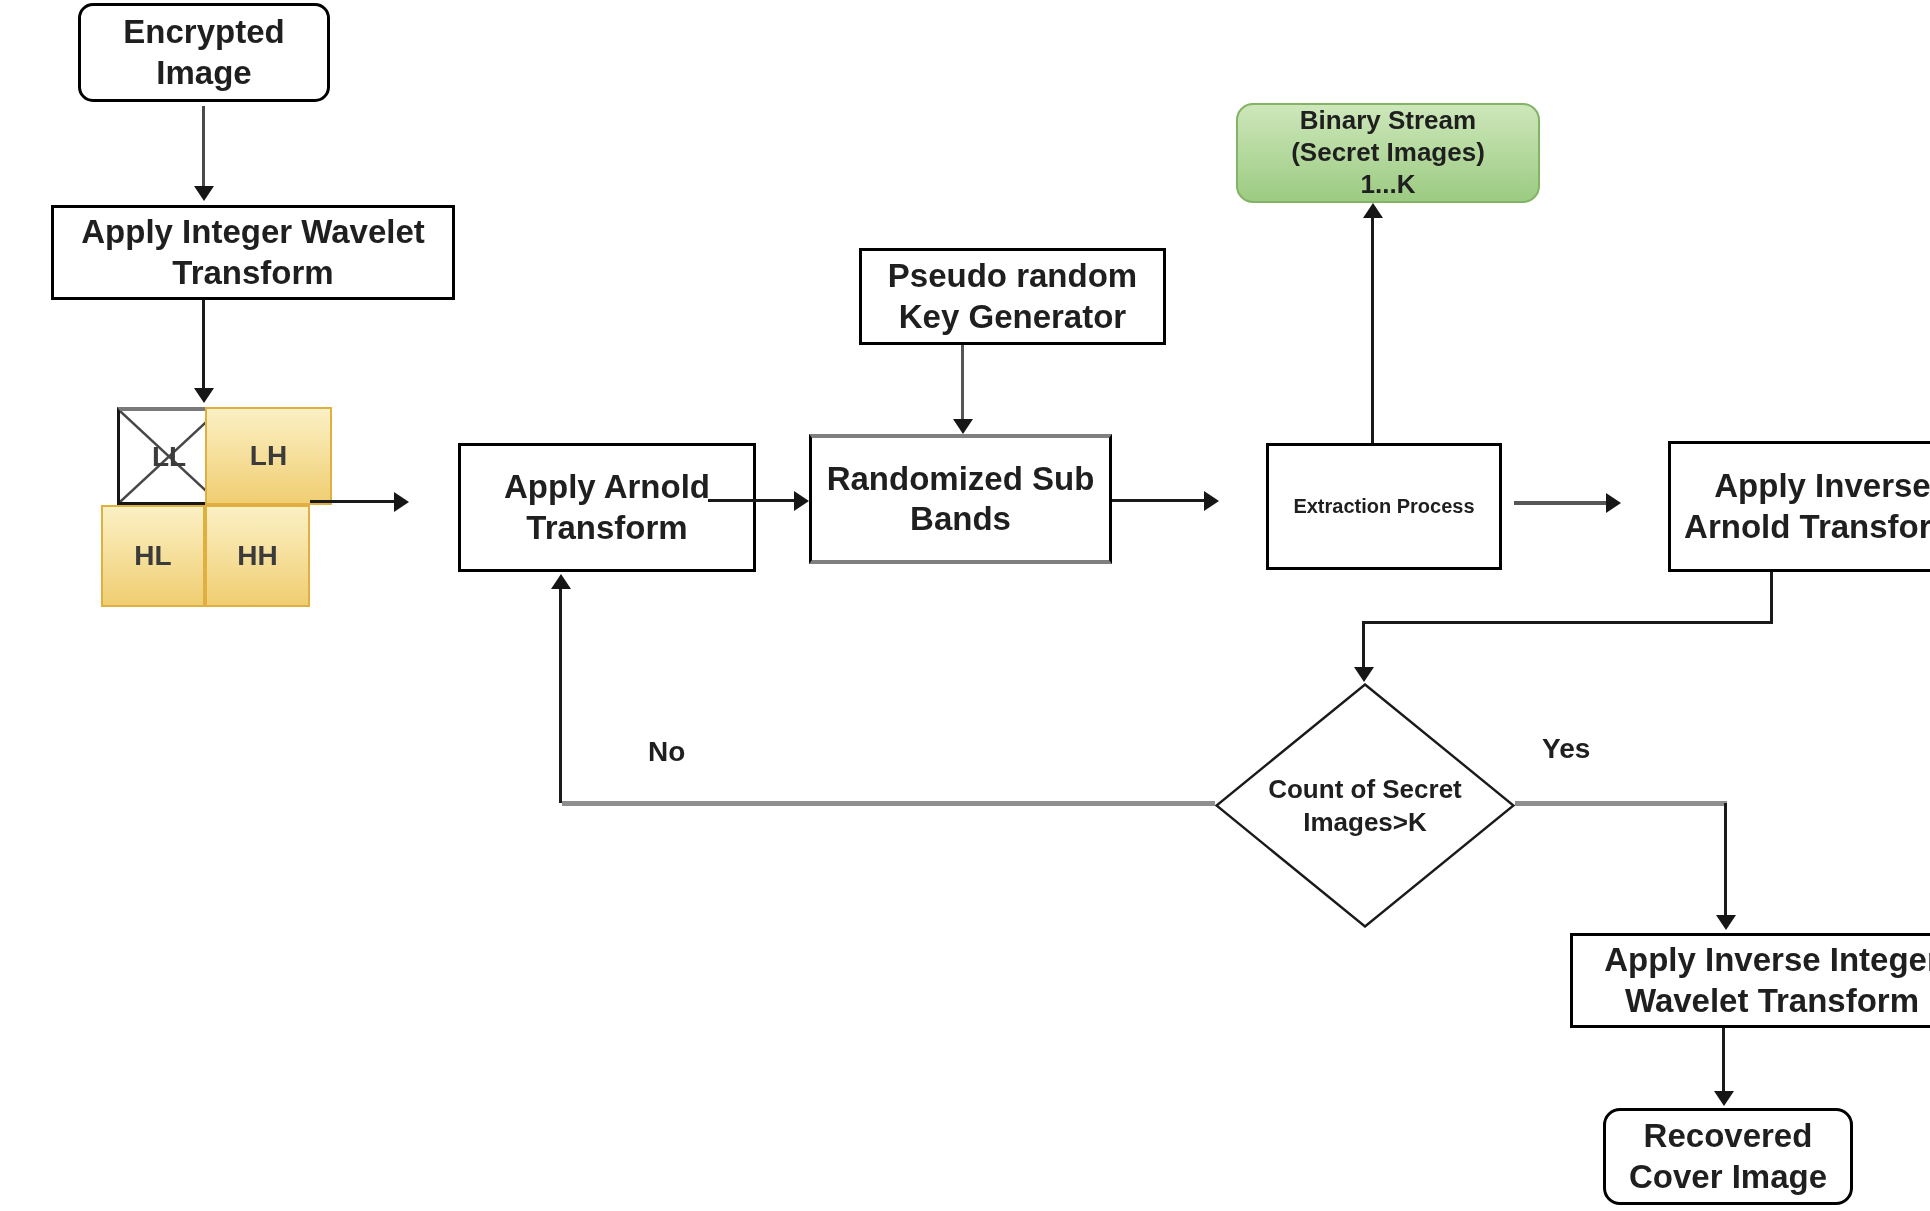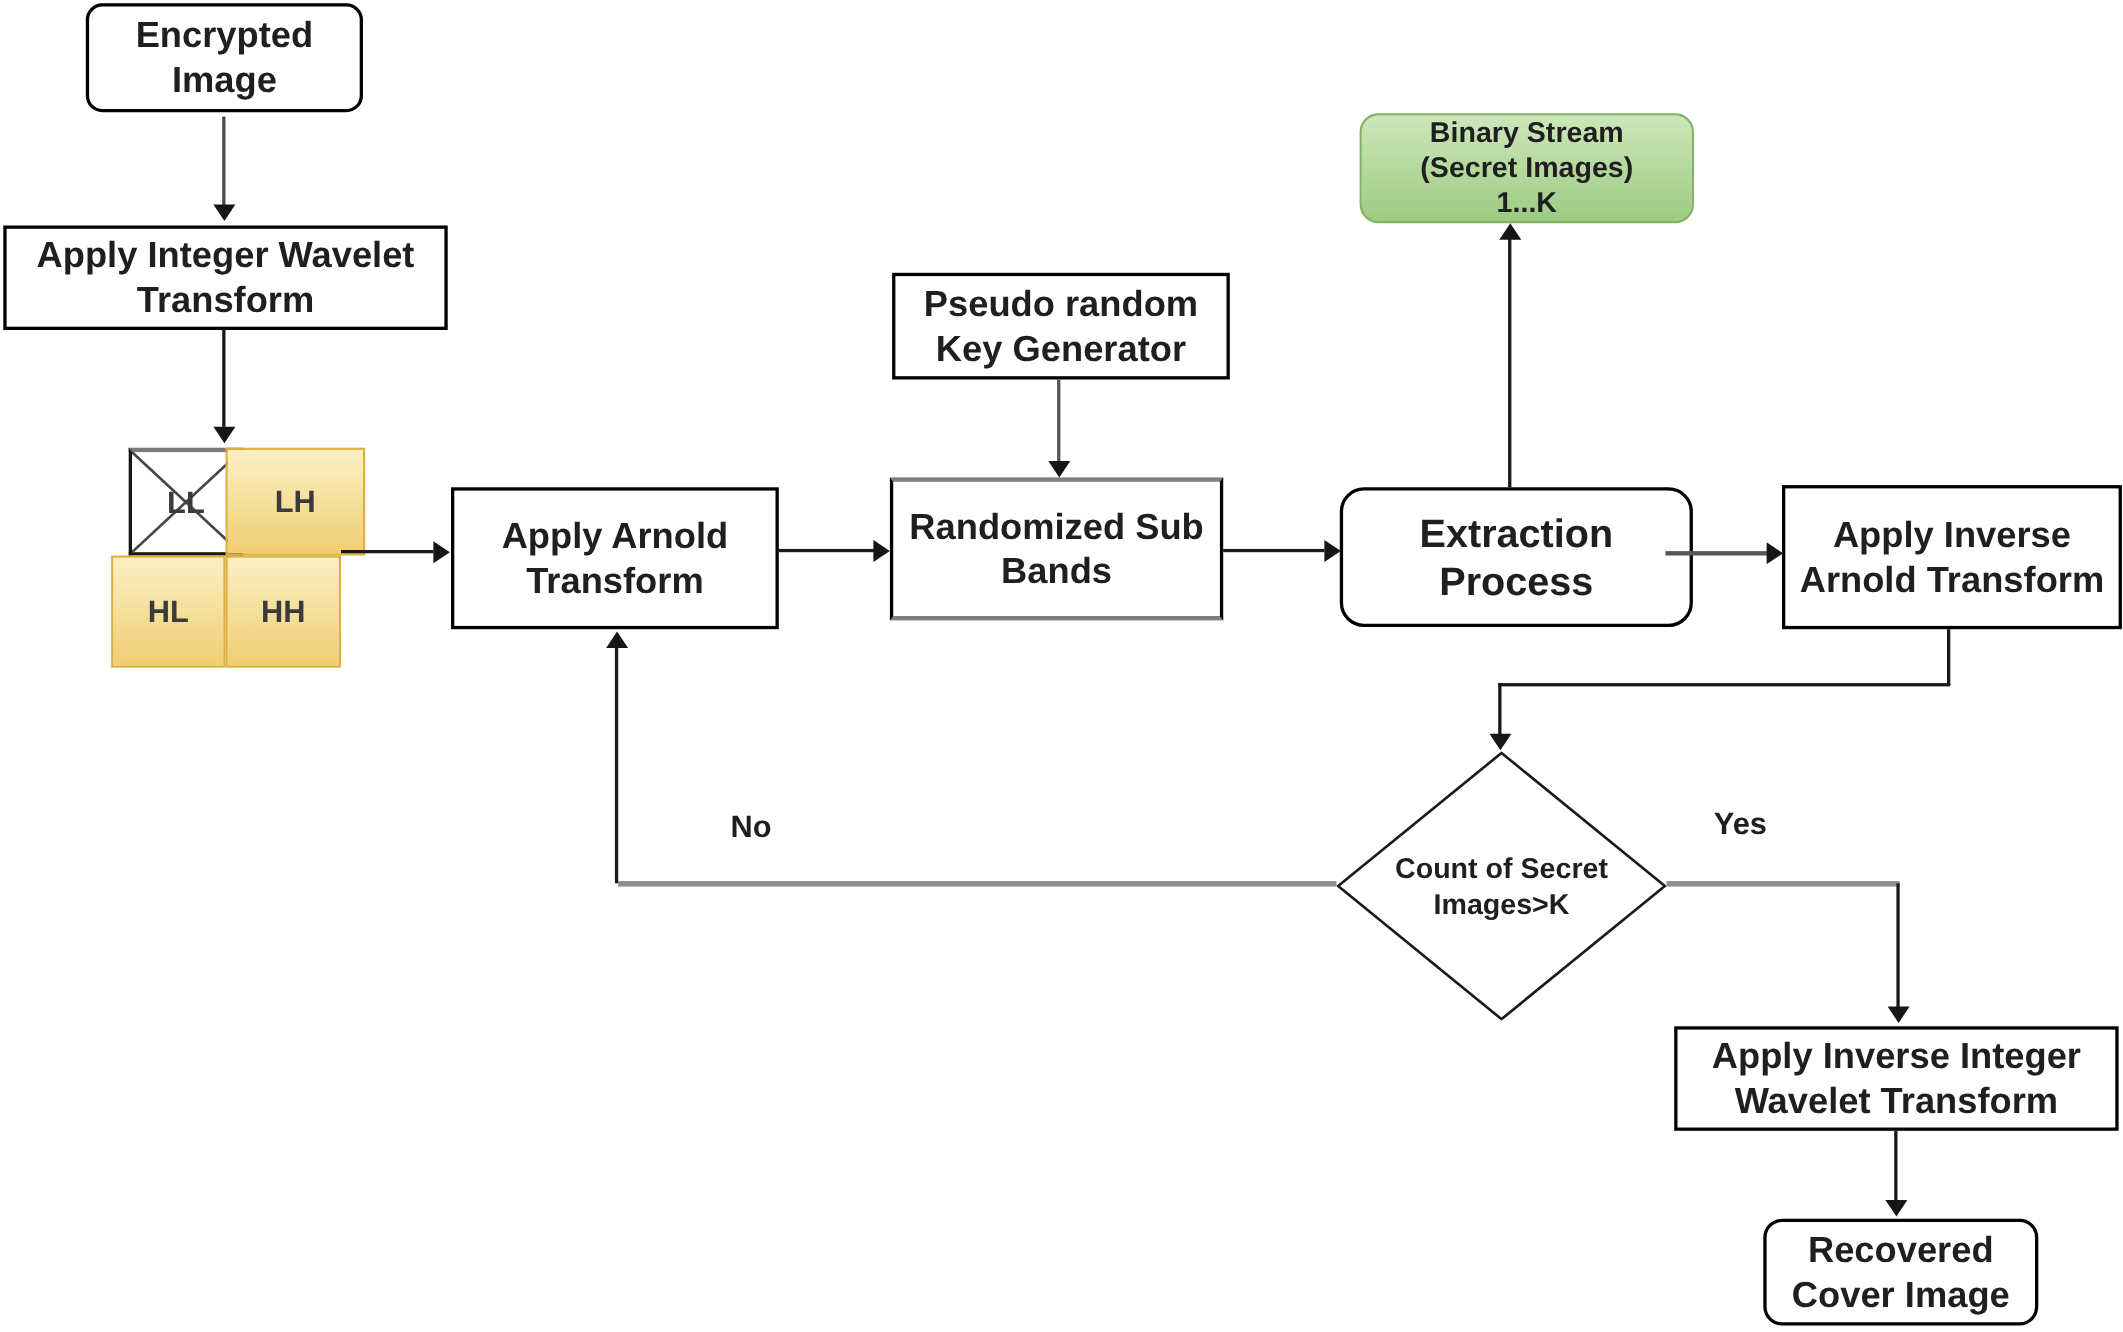--- a/index.html
+++ b/index.html
@@ -5,31 +5,31 @@
   html,body{margin:0;padding:0;background:#fff;}
   #canvas{
     position:relative;width:1930px;height:1211px;background:#fff;overflow:hidden;
     font-family:"Liberation Sans","DejaVu Sans",sans-serif;
   }
   .node{
     position:absolute;box-sizing:border-box;display:flex;align-items:center;justify-content:center;
     text-align:center;font-weight:700;font-size:33px;line-height:1.22;
     color:var(--text,#1F1F1F);background:#fff;white-space:pre-line;padding:4px 10px;
   }
-  .rect{border:3px solid var(--box_border,#000);}
+  .rect{border:3px solid var(--box_border,#000);margin-left:48px;}
   .rounded{border:3px solid var(--box_border,#000);border-radius:15px;}
 
   .node-encrypted{left:78px;top:3px;width:252px;height:99px;padding:4px 2px;}
   .node-apply-iwt{left:3px;top:205px;width:404px;height:95px;}
   .node-apply-arnold{left:410px;top:443px;width:298px;height:129px;}
   .node-pseudo{left:811px;top:248px;width:307px;height:97px;}
   .node-randomized{left:809px;top:434px;width:303px;height:130px;box-sizing:border-box;
     border-left:3px solid #000;border-right:3px solid #000;
     border-top:4px solid #7F7F7F;border-bottom:4px solid #7F7F7F;}
-  .node-extraction{left:1218px;top:443px;width:321px;height:127px;font-size:36px;padding:4px 0;border-radius:22px;}
+  .node-extraction{left:1218px;top:443px;width:236px;height:127px;font-size:20px;padding:4px 0;}
   .node-binary{left:1236px;top:103px;width:304px;height:100px;font-size:26px;border-radius:17px;
     border:2px solid var(--binary_green_border,#82B366);
     background:linear-gradient(180deg,var(--binary_green_top,#CDE7BA),var(--binary_green_bottom,#9CCB82));}
   .node-inverse-arnold{left:1620px;top:441px;width:309px;height:131px;}
   .node-inverse-iwt{left:1522px;top:933px;width:404px;height:95px;}
   .node-recovered{left:1603px;top:1108px;width:250px;height:97px;border-radius:17px;}
 
   
   .grid{position:absolute;left:101px;top:407px;width:209px;height:200px;}
   .cell{position:absolute;box-sizing:border-box;display:flex;align-items:center;justify-content:center;
@@ -51,21 +51,21 @@
     justify-content:center;text-align:center;font-weight:700;font-size:26px;line-height:1.25;color:var(--text,#1F1F1F);}
 
   
   .vline,.hline{position:absolute;background:var(--connector_black,#1A1A1A);}
   .gray{background:var(--connector_gray,#8F8F8F);}
   .ah{position:absolute;width:0;height:0;}
   .ah-down{border-left:10px solid transparent;border-right:10px solid transparent;border-top:15px solid #161616;}
   .ah-up{border-left:10px solid transparent;border-right:10px solid transparent;border-bottom:15px solid #161616;}
   .ah-right{border-top:10px solid transparent;border-bottom:10px solid transparent;border-left:15px solid #161616;}
 
-  .edge-label{position:absolute;font-weight:700;font-size:28px;color:#1F1F1F;margin-left:16px;}
+  .edge-label{position:absolute;font-weight:700;font-size:28px;color:#1F1F1F;}
   .lbl-no{left:648px;top:736px;}
   .lbl-yes{left:1542px;top:733px;}
 </style>
 </head>
 <body>
 
 <div id="canvas">
 
   <div class="node rounded node-encrypted">Encrypted Image</div>
 

